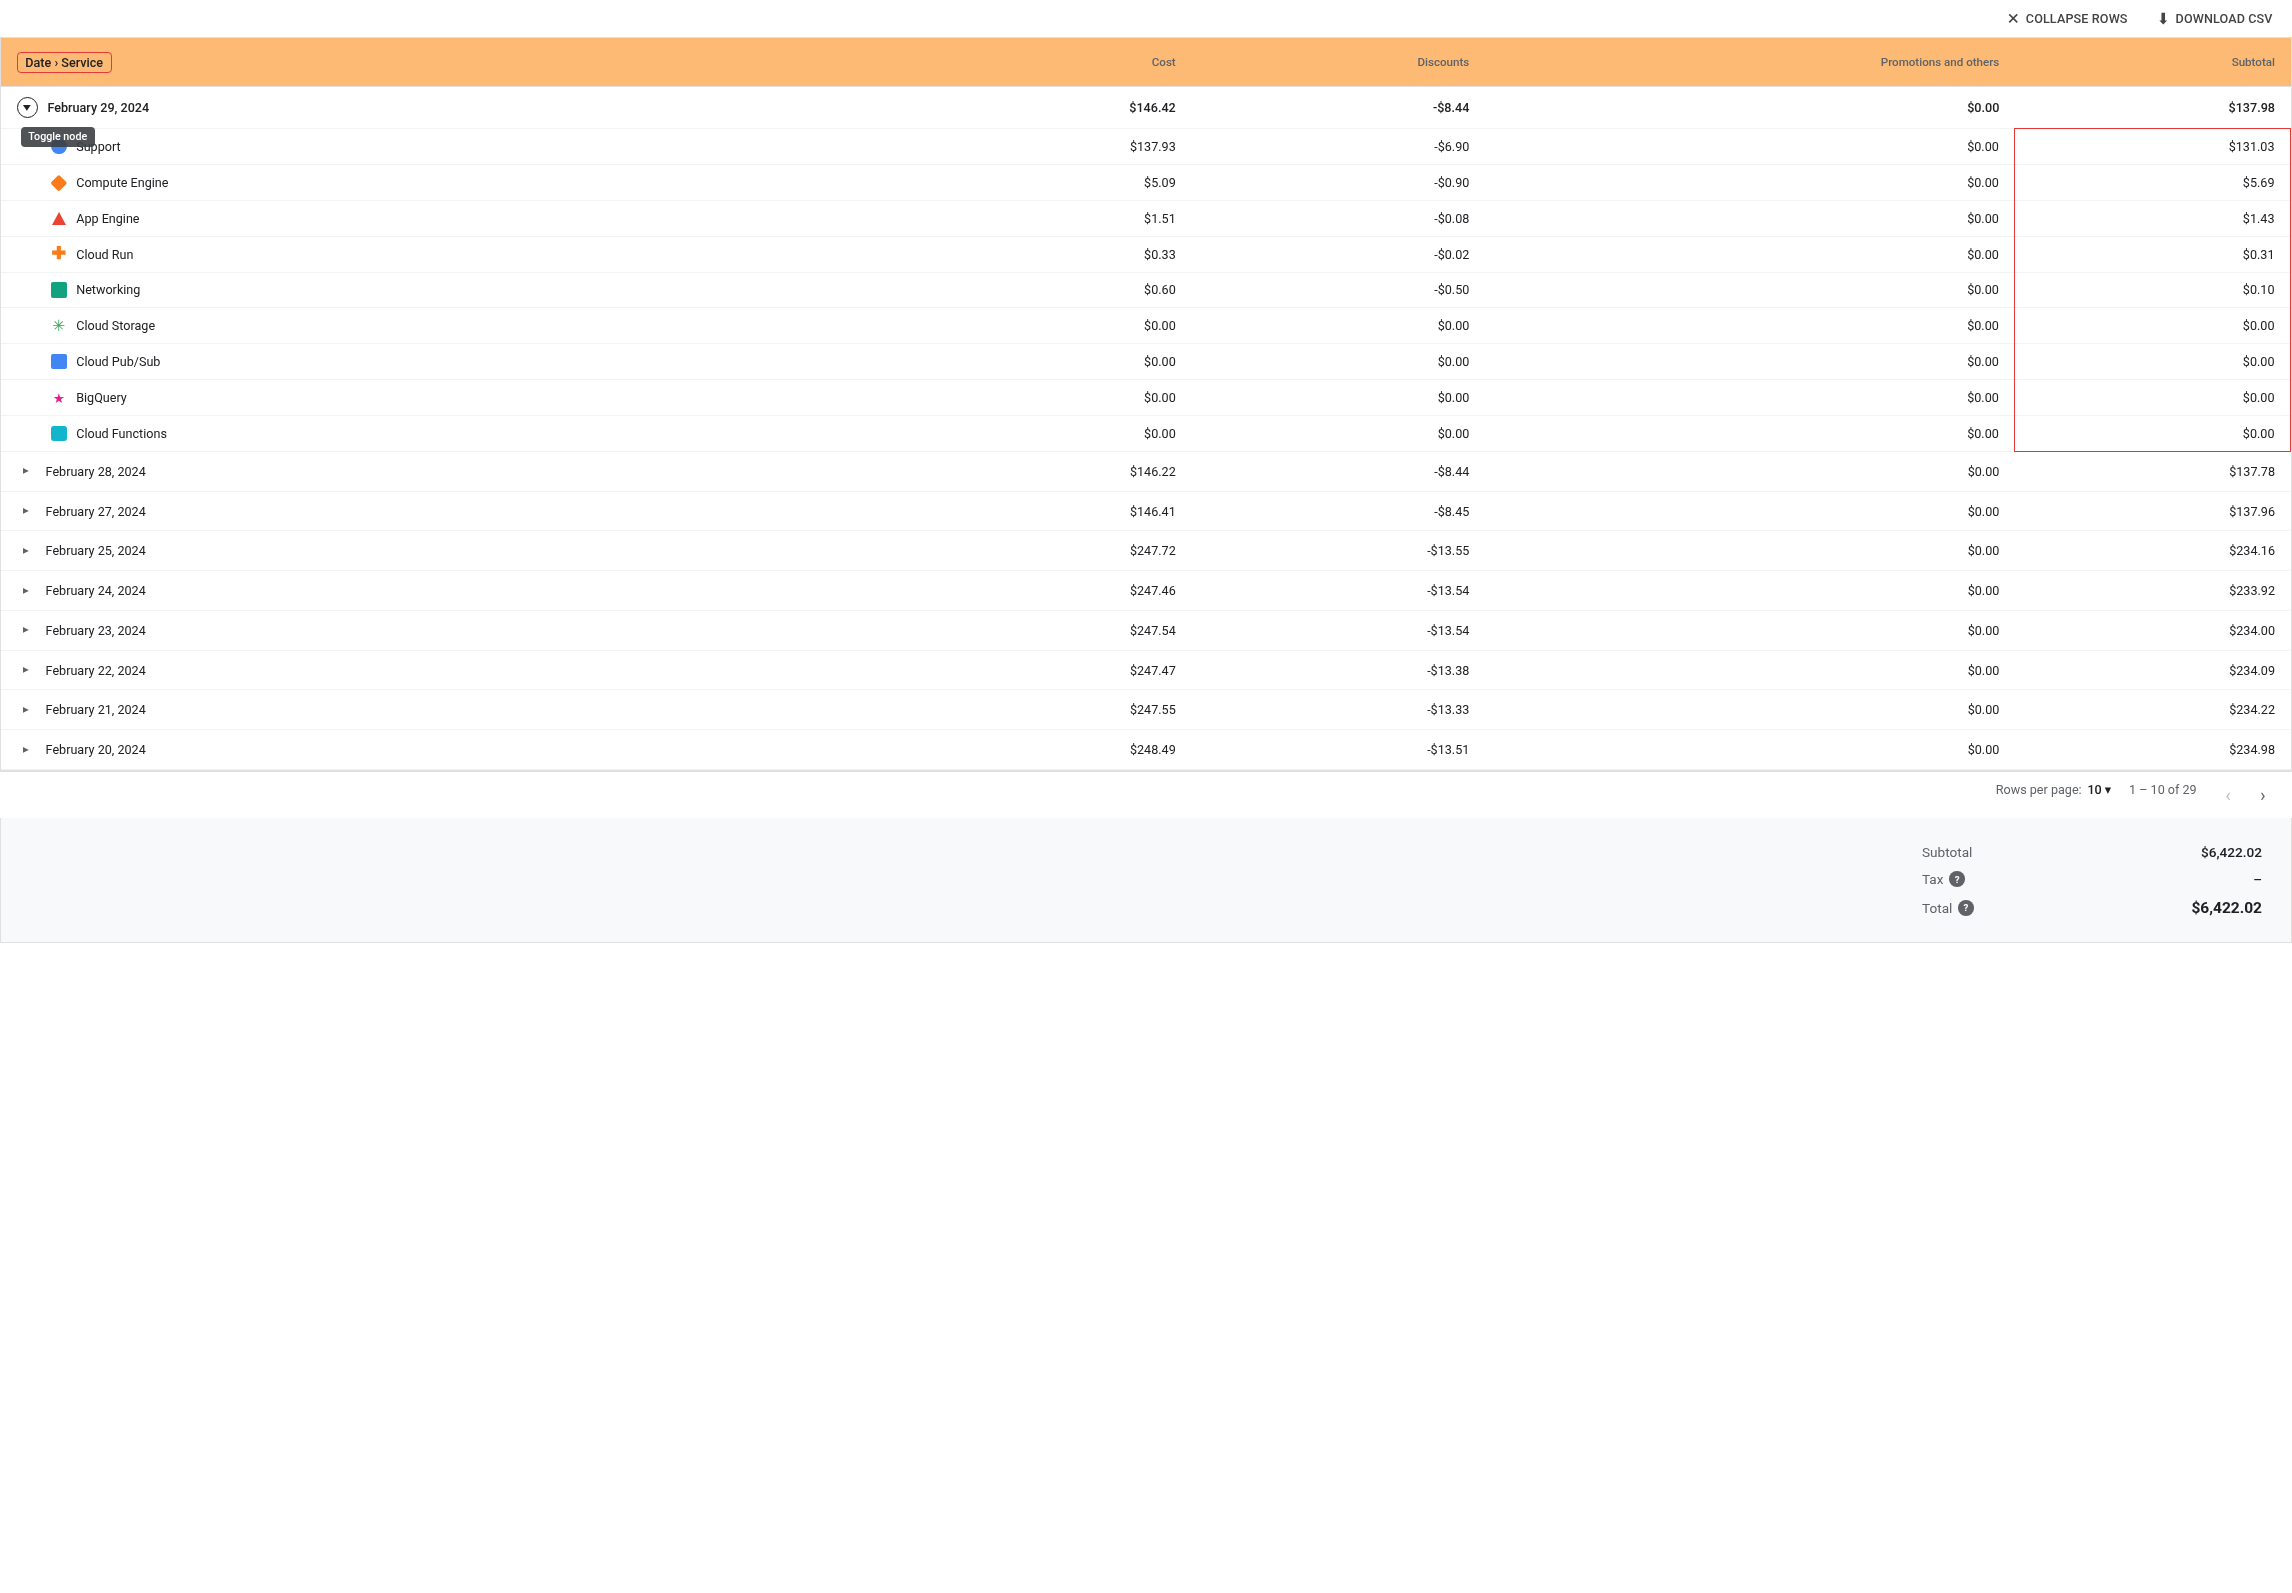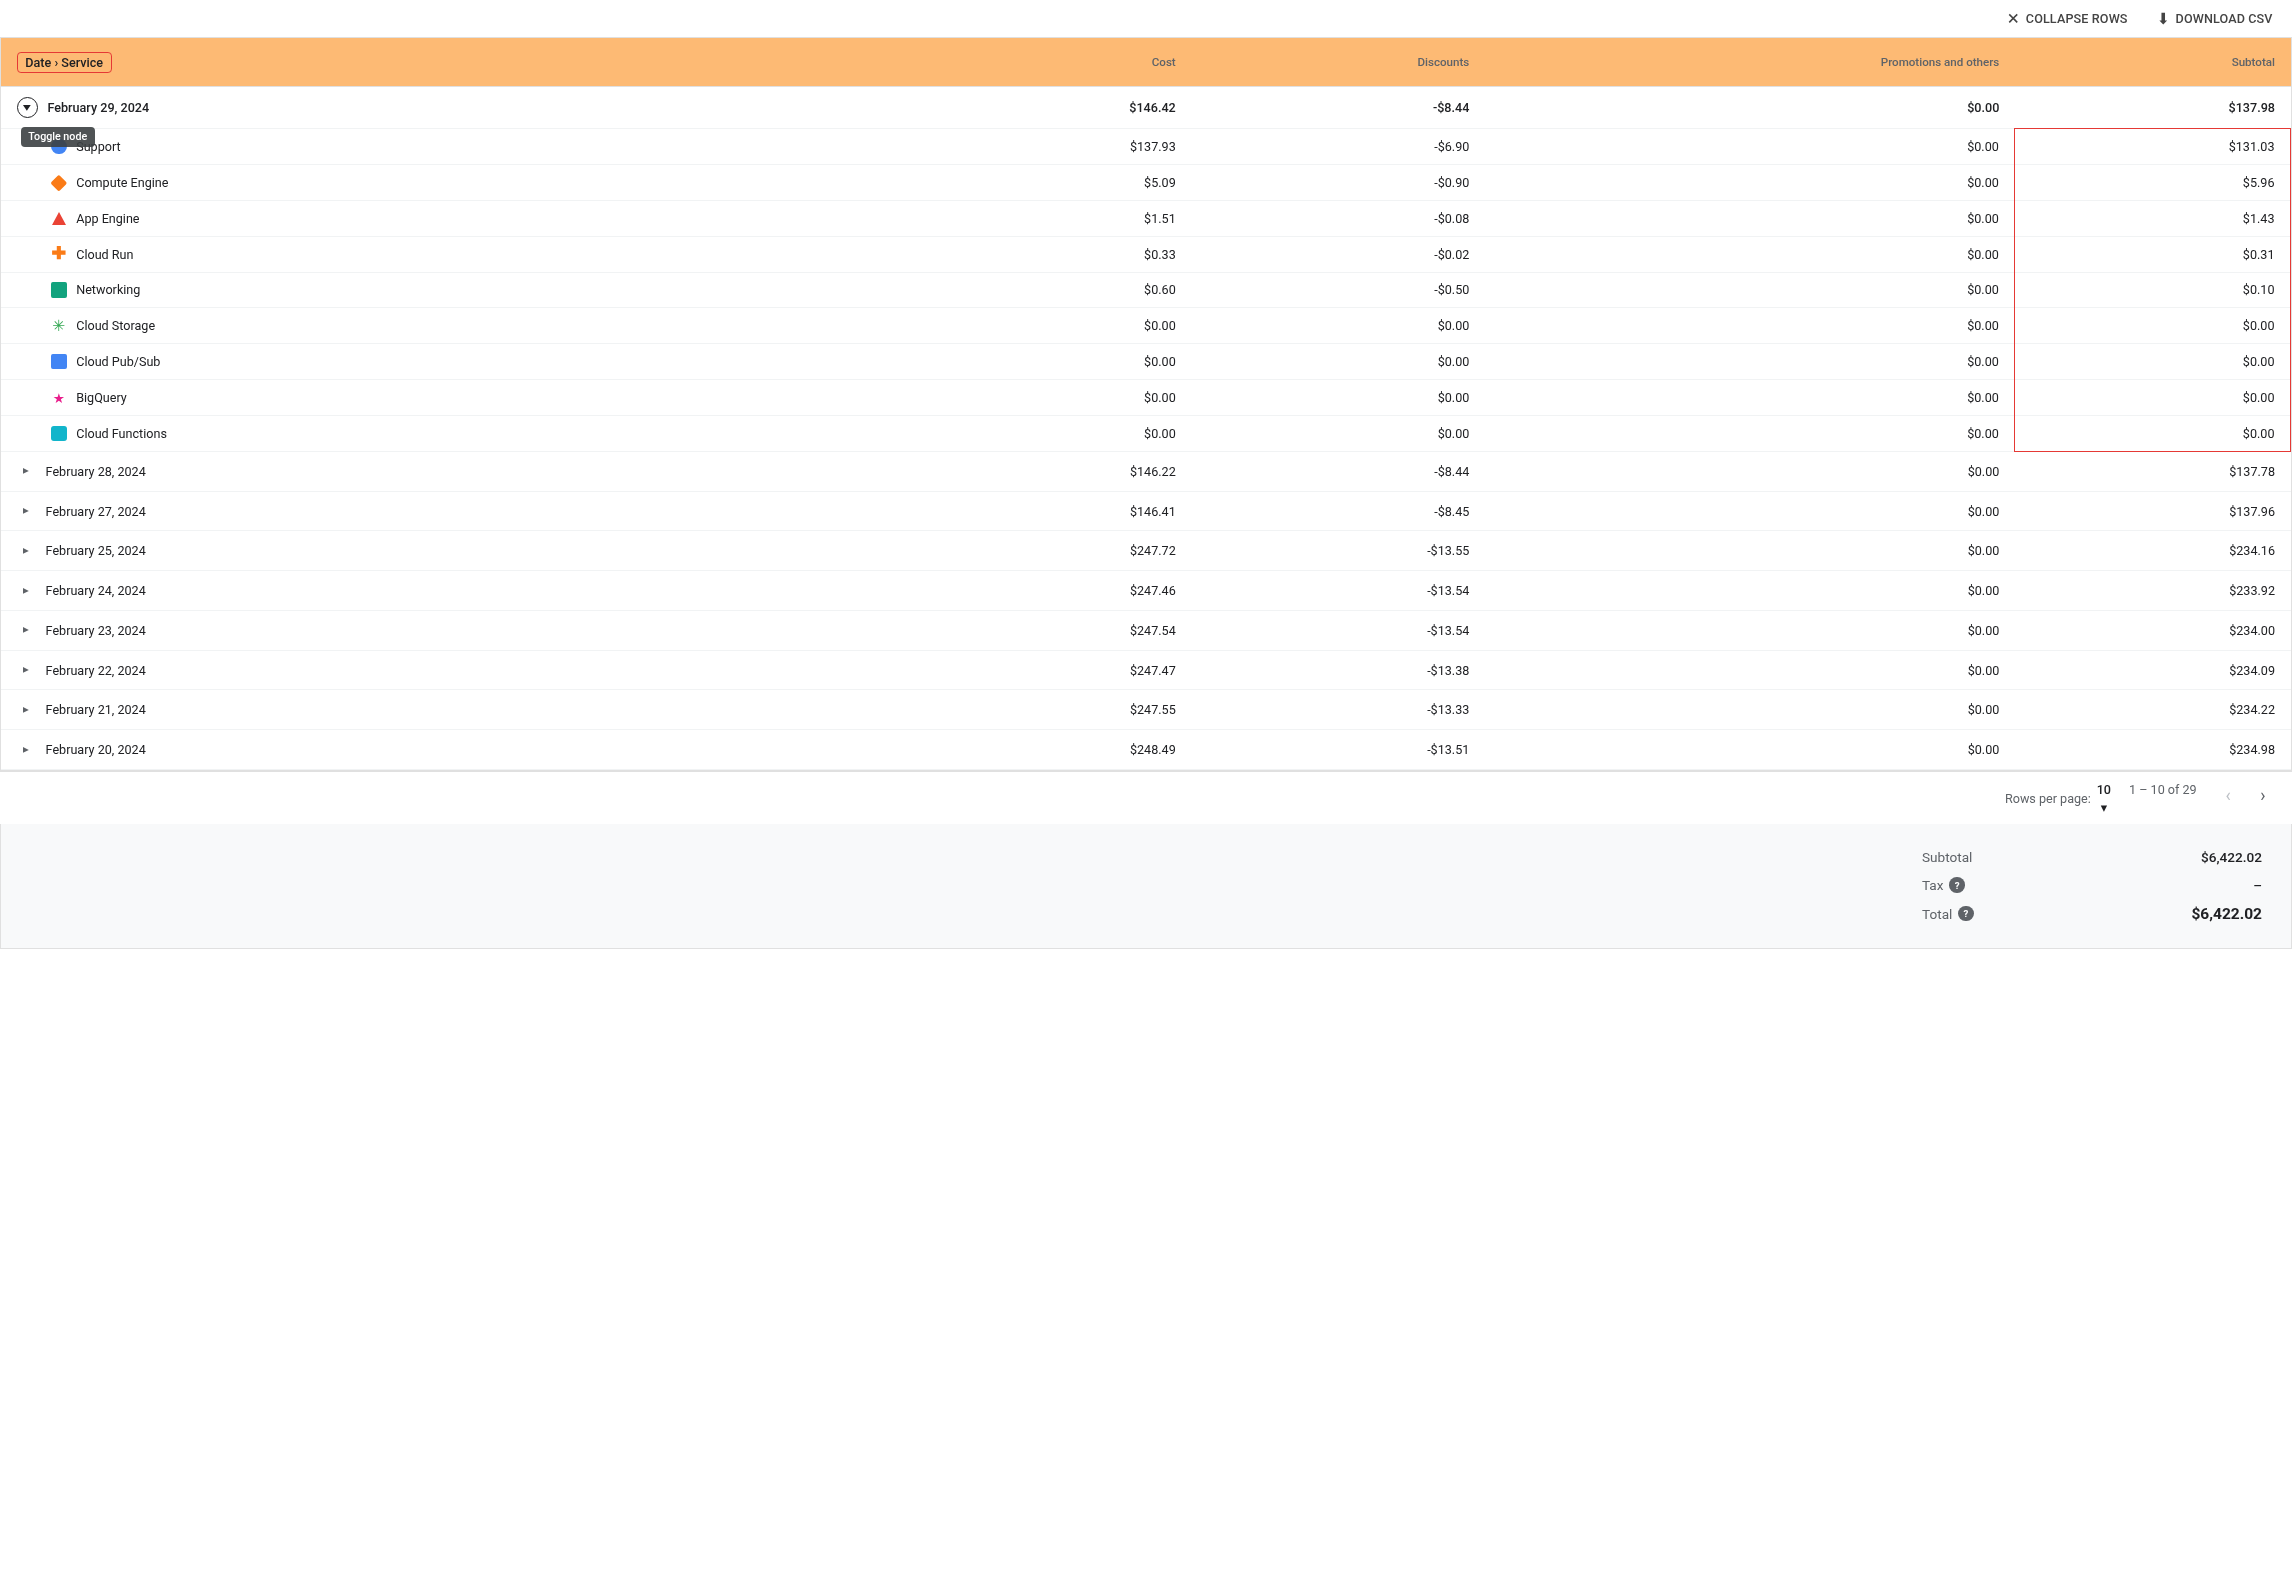--- a/index.html
+++ b/index.html
@@ -182,21 +182,20 @@
       gap: 5.8px;
     }
 
     .rows-select {
       display: flex;
       align-items: center;
       gap: 2.9px;
       cursor: pointer;
       font-weight: 500;
       color: #202124;
-      flex-direction: column;
     }
 
     .pagination-nav {
       display: flex;
       align-items: center;
       gap: 7.8px;
     }
 
     .nav-btn {
       width: 27px;
@@ -359,21 +358,21 @@
       <div class="row-label">
         <span style="display:inline-flex;align-items:center;justify-content:center;width:15.5px;height:15.5px;">
                 <span class="icon-diamond-orange"></span>
               </span>
         <span>Compute Engine</span>
       </div>
     </td>
     <td>$5.09</td>
     <td>-$0.90</td>
     <td>$0.00</td>
-    <td class="subtotal-cell">$5.96</td>
+    <td class="subtotal-cell">$5.69</td>
   </tr>
         <tr>
     <td class="left indent" style="padding-left:50px;">
       <div class="row-label">
         <span style="display:inline-flex;align-items:center;justify-content:center;width:15.5px;height:15.5px;">
                 <span class="icon-triangle-red"></span>
               </span>
         <span>App Engine</span>
       </div>
     </td>

